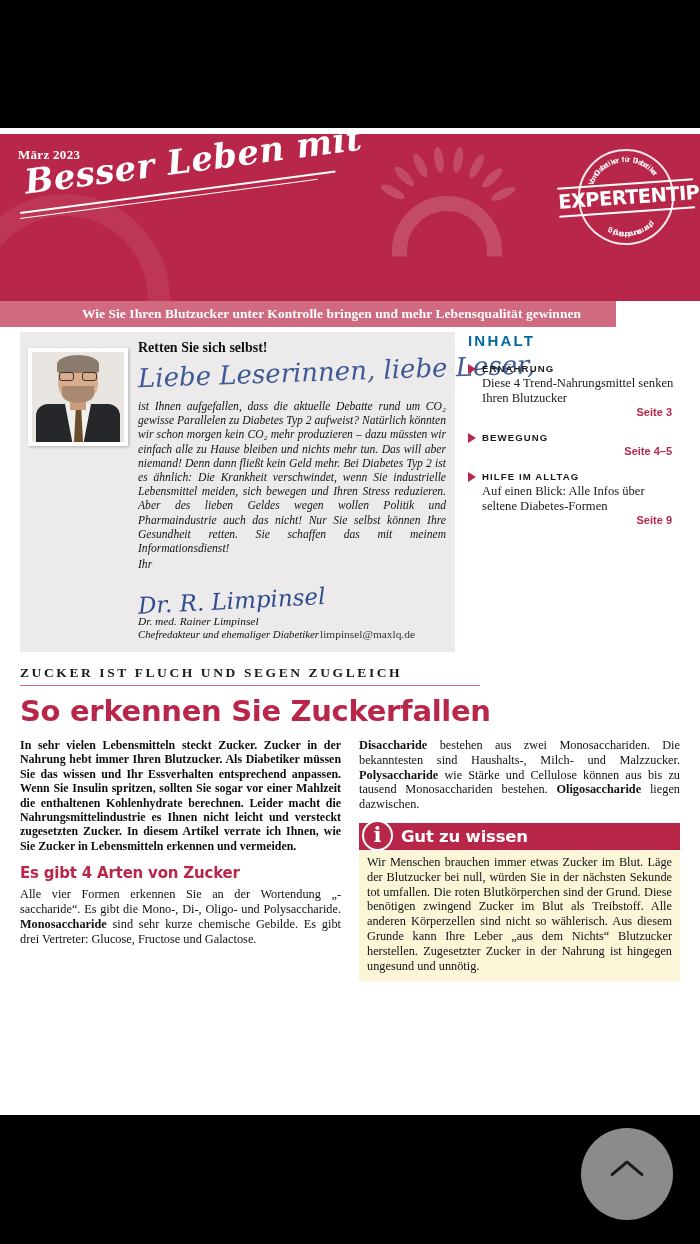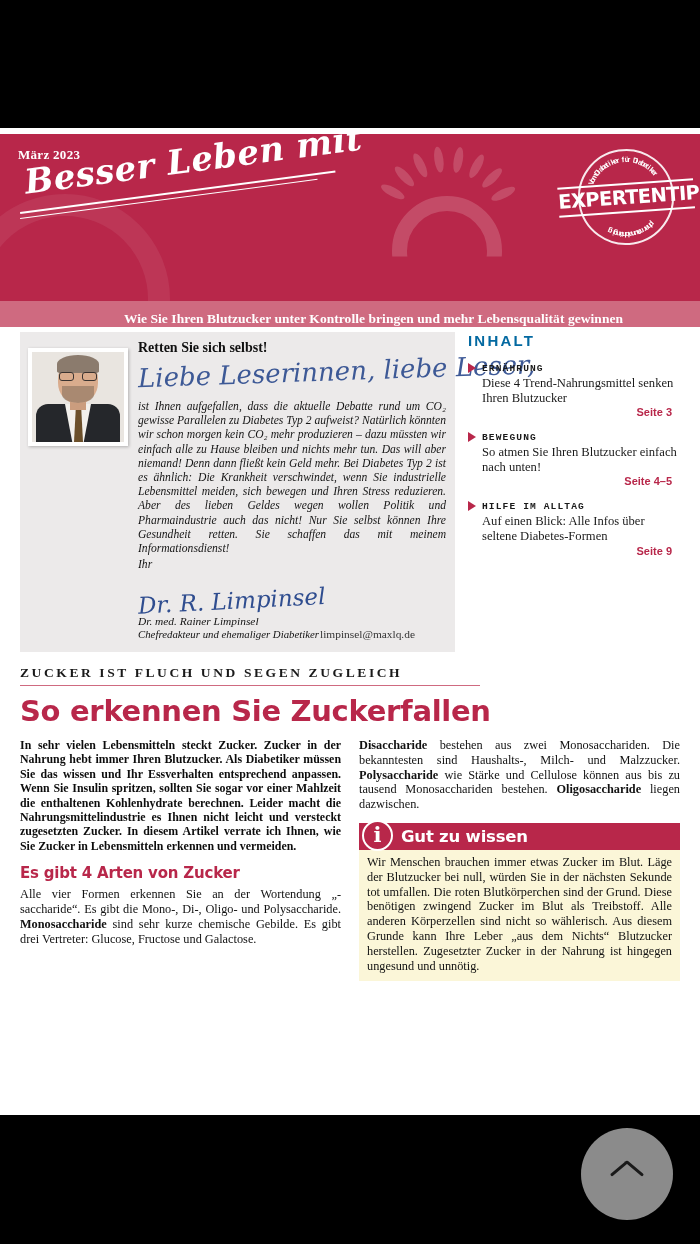--- a/index.html
+++ b/index.html
@@ -85,22 +85,22 @@
     transform:rotate(5deg);
   }
   .stamp-band b{
     display:block; text-align:center; color:#fff; font-size:19.5px;
     font-family:"DejaVu Sans", sans-serif; font-weight:bold;
     line-height:26px; letter-spacing:-.6px;
   }
 
   
   .subtitle-bar{
-    width:700px; height:26px; background:#cf6a80;
-    display:flex; align-items:flex-end; justify-content:center;padding-left:47px;
+    width:616px; height:26px; background:#cf6a80;
+    display:flex; align-items:center; justify-content:center;padding-left:47px;
   }
   .subtitle-bar span{
     color:#fff; font-size:13.5px; font-weight:bold; letter-spacing:.05px;
     font-family:"Liberation Serif", serif;
   }
 
   
   .content{ position:relative; width:700px; padding:0; }
 
   
@@ -167,23 +167,23 @@
   }
 
   
   .inhalt{ position:absolute; left:468px; top:5px; width:212px; }
   .inhalt h2{
     color:#0369a1; font-size:15px; letter-spacing:2.2px; font-weight:bold;
     font-family:"Liberation Sans", sans-serif; margin-bottom:14px;
   }
   .toc-item{ margin-bottom:14px; }
   .toc-kicker{
-    display:flex; align-items:flex-start; gap:6px;
+    display:flex; align-items:flex-end; gap:6px;
     font-size:9.6px; font-weight:bold; letter-spacing:1.1px; color:#1a1a1a;
-    font-family:Liberation Mono, monospace; margin-bottom:2px;
+    font-family:Liberation Sans, sans-serif; margin-bottom:2px;
   }
   .tri{
     width:0; height:0; border-left:8px solid #b8274a;
     border-top:5px solid transparent; border-bottom:5px solid transparent;
     flex:none;
   }
   .toc-text{
     margin-left:14px; font-size:12.6px; line-height:14.6px; color:#1a1a1a;
     font-family:"Liberation Serif", serif;
   }
@@ -396,21 +396,20 @@
             </div>
             <div class="toc-text">Diese 4 Trend-Nahrungsmittel senken Ihren Blutzucker</div>
             <div class="toc-page">Seite 3</div>
           </div>
 
           <div class="toc-item">
             <div class="toc-kicker">
               <span class="tri"></span>
               <span>BEWEGUNG</span>
             </div>
-            <div class="toc-text">So atmen Sie Ihren Blutzucker einfach nach unten!</div>
             <div class="toc-page">Seite 4–5</div>
           </div>
 
           <div class="toc-item">
             <div class="toc-kicker">
               <span class="tri"></span>
               <span>HILFE IM ALLTAG</span>
             </div>
             <div class="toc-text">Auf einen Blick: Alle Infos über seltene Diabetes-Formen</div>
             <div class="toc-page">Seite 9</div>

